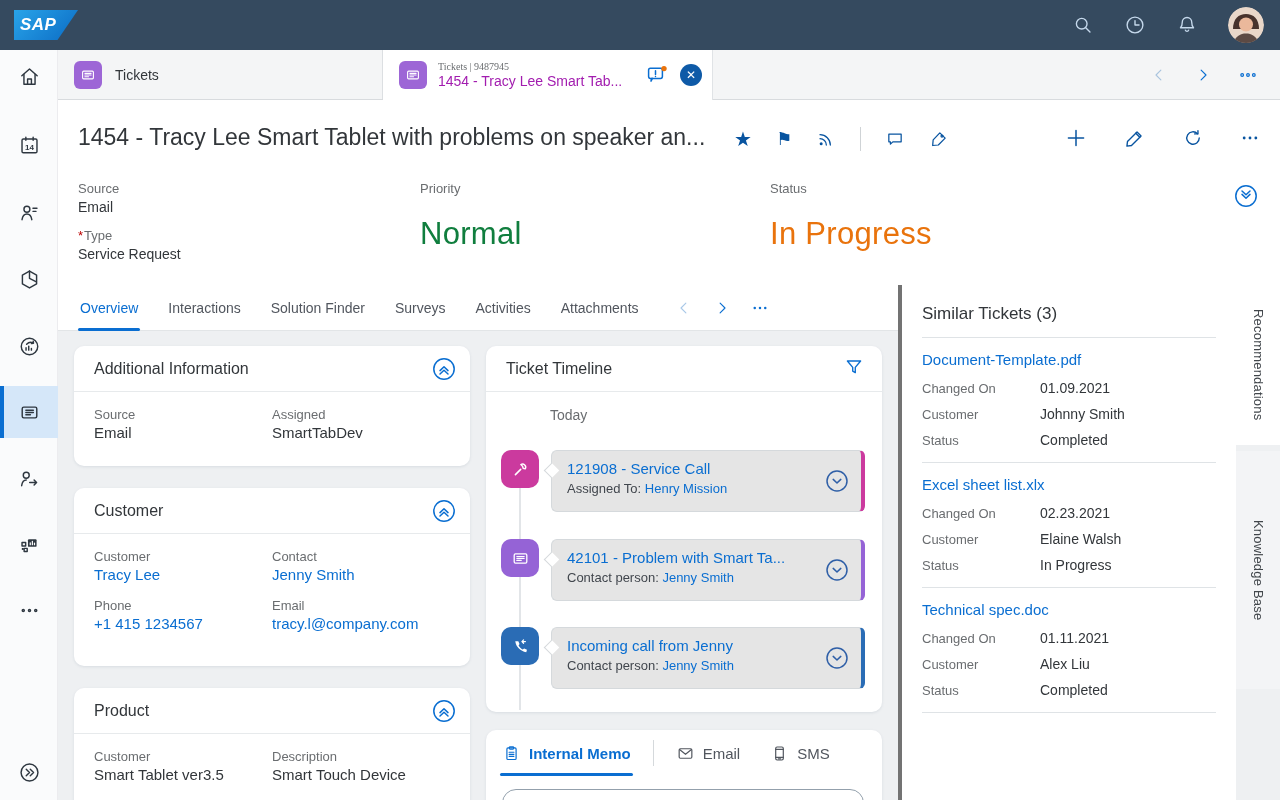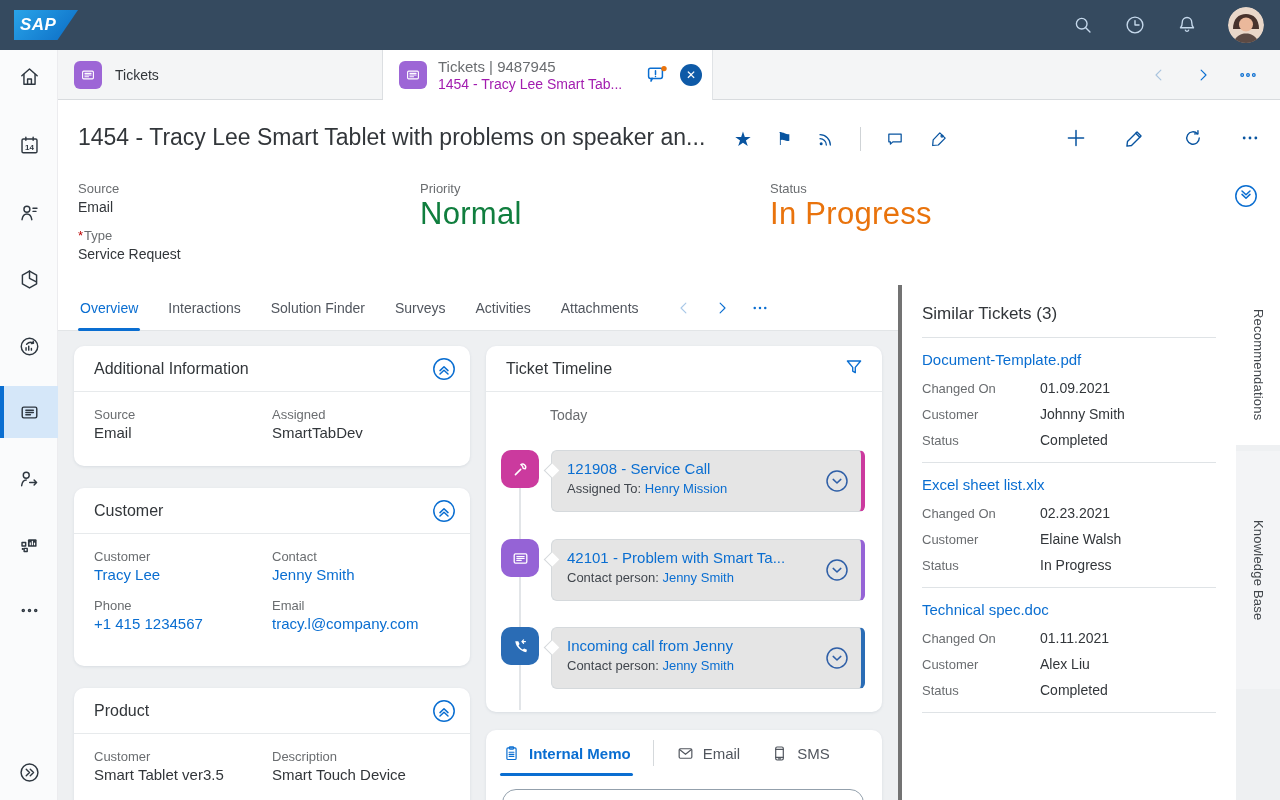--- a/index.html
+++ b/index.html
@@ -22,21 +22,21 @@
 
   
   .tabstrip{position:absolute;left:58px;top:50px;width:1222px;height:50px;background:#f4f5f6;z-index:30;display:flex;}
   .strip-line{position:absolute;top:99px;height:1px;background:#d8dbde;z-index:31;}
   .pinned-tab{width:325px;display:flex;align-items:center;gap:13px;padding-left:16px;border-right:1px solid #dcdfe2;cursor:pointer;}
   .badge-tile{width:28px;height:28px;border-radius:6px;display:flex;align-items:center;justify-content:center;color:#fff;flex:0 0 auto;}
   .badge-tile svg{width:18px;height:18px;}
   .pinned-label{font-size:14px;color:#32363a;}
   .active-tab{width:330px;background:#fff;border-right:1px solid #e0e3e6;display:flex;align-items:center;gap:11px;padding:0 10px 0 16px;cursor:pointer;}
   .at-text{min-width:0;flex:1;}
-  .at-ctx{font-size:15px;color:#6a6d70;white-space:nowrap;overflow:hidden;text-overflow:ellipsis;}
+  .at-ctx{font-size:10px;color:#6a6d70;white-space:nowrap;overflow:hidden;text-overflow:ellipsis;font-family:Liberation Serif, serif;}
   .at-ttl{font-size:14px;color:#a21caf;white-space:nowrap;overflow:hidden;text-overflow:ellipsis;margin-top:1px;}
   .notif-ic{position:relative;width:24px;height:24px;color:#0a6ed1;flex:0 0 auto;cursor:pointer;}
   .close-tab{width:22px;height:22px;border-radius:50%;background:#0e5aa7;color:#fff;font-size:12px;font-weight:bold;
     display:flex;align-items:center;justify-content:center;flex:0 0 auto;cursor:pointer;}
   .strip-ctrl{margin-left:auto;display:flex;align-items:center;gap:26px;padding-right:22px;}
   .chev{width:18px;height:18px;cursor:pointer;}
 
   
   .sidebar{position:absolute;left:0;top:50px;width:58px;height:750px;background:#fafbfc;border-right:1px solid #ececef;z-index:40;}
   .nav-item{position:absolute;left:0;width:58px;height:52px;display:flex;align-items:center;justify-content:center;color:#2e3740;cursor:pointer;}
@@ -49,21 +49,21 @@
   .obj-title{position:absolute;left:20px;top:24px;font-size:23px;color:#32363a;max-width:645px;white-space:nowrap;overflow:hidden;text-overflow:ellipsis;}
   .tact1{position:absolute;left:676px;top:27px;display:flex;align-items:center;gap:24px;color:#0854a0;}
   .tact2{position:absolute;right:20px;top:26px;display:flex;align-items:center;gap:36px;color:#0854a0;}
   .glyph{font-size:20px;line-height:20px;color:#0854a0;cursor:pointer;}
   .vdiv{width:1px;height:24px;background:#cfd3d6;}
   .fld-label{font-size:13px;color:#6a6d70;}
   .fld-value{font-size:14px;color:#32363a;margin-top:3px;}
   .fcol1{position:absolute;left:20px;top:81px;}
   .fcol2{position:absolute;left:362px;top:81px;}
   .fcol3{position:absolute;left:712px;top:81px;}
-  .bigval{font-size:31px;font-weight:300;margin-top:0;letter-spacing:.3px;}
+  .bigval{font-size:31px;font-weight:300;margin-top:20px;letter-spacing:.3px;}
   .req{color:#b00;margin-right:1px;}
   .hdr-expand{position:absolute;right:21px;top:83px;width:26px;height:26px;color:#0a6ed1;cursor:pointer;}
   .hdr-expand .ic{width:26px;height:26px;}
 
   
   .navtabs{position:absolute;left:58px;top:285px;width:1222px;height:46px;background:#fff;border-bottom:1px solid #e2e5e7;
     display:flex;align-items:center;padding-left:22px;gap:30px;z-index:10;}
   .ntab{position:relative;height:46px;display:flex;align-items:center;font-size:14px;color:#51565e;cursor:pointer;}
   .ntab.active{color:#0a6ed1;}
   .ntab.active::after{content:"";position:absolute;left:-2px;right:-2px;bottom:0;height:3px;background:#0a6ed1;border-radius:2px;}

